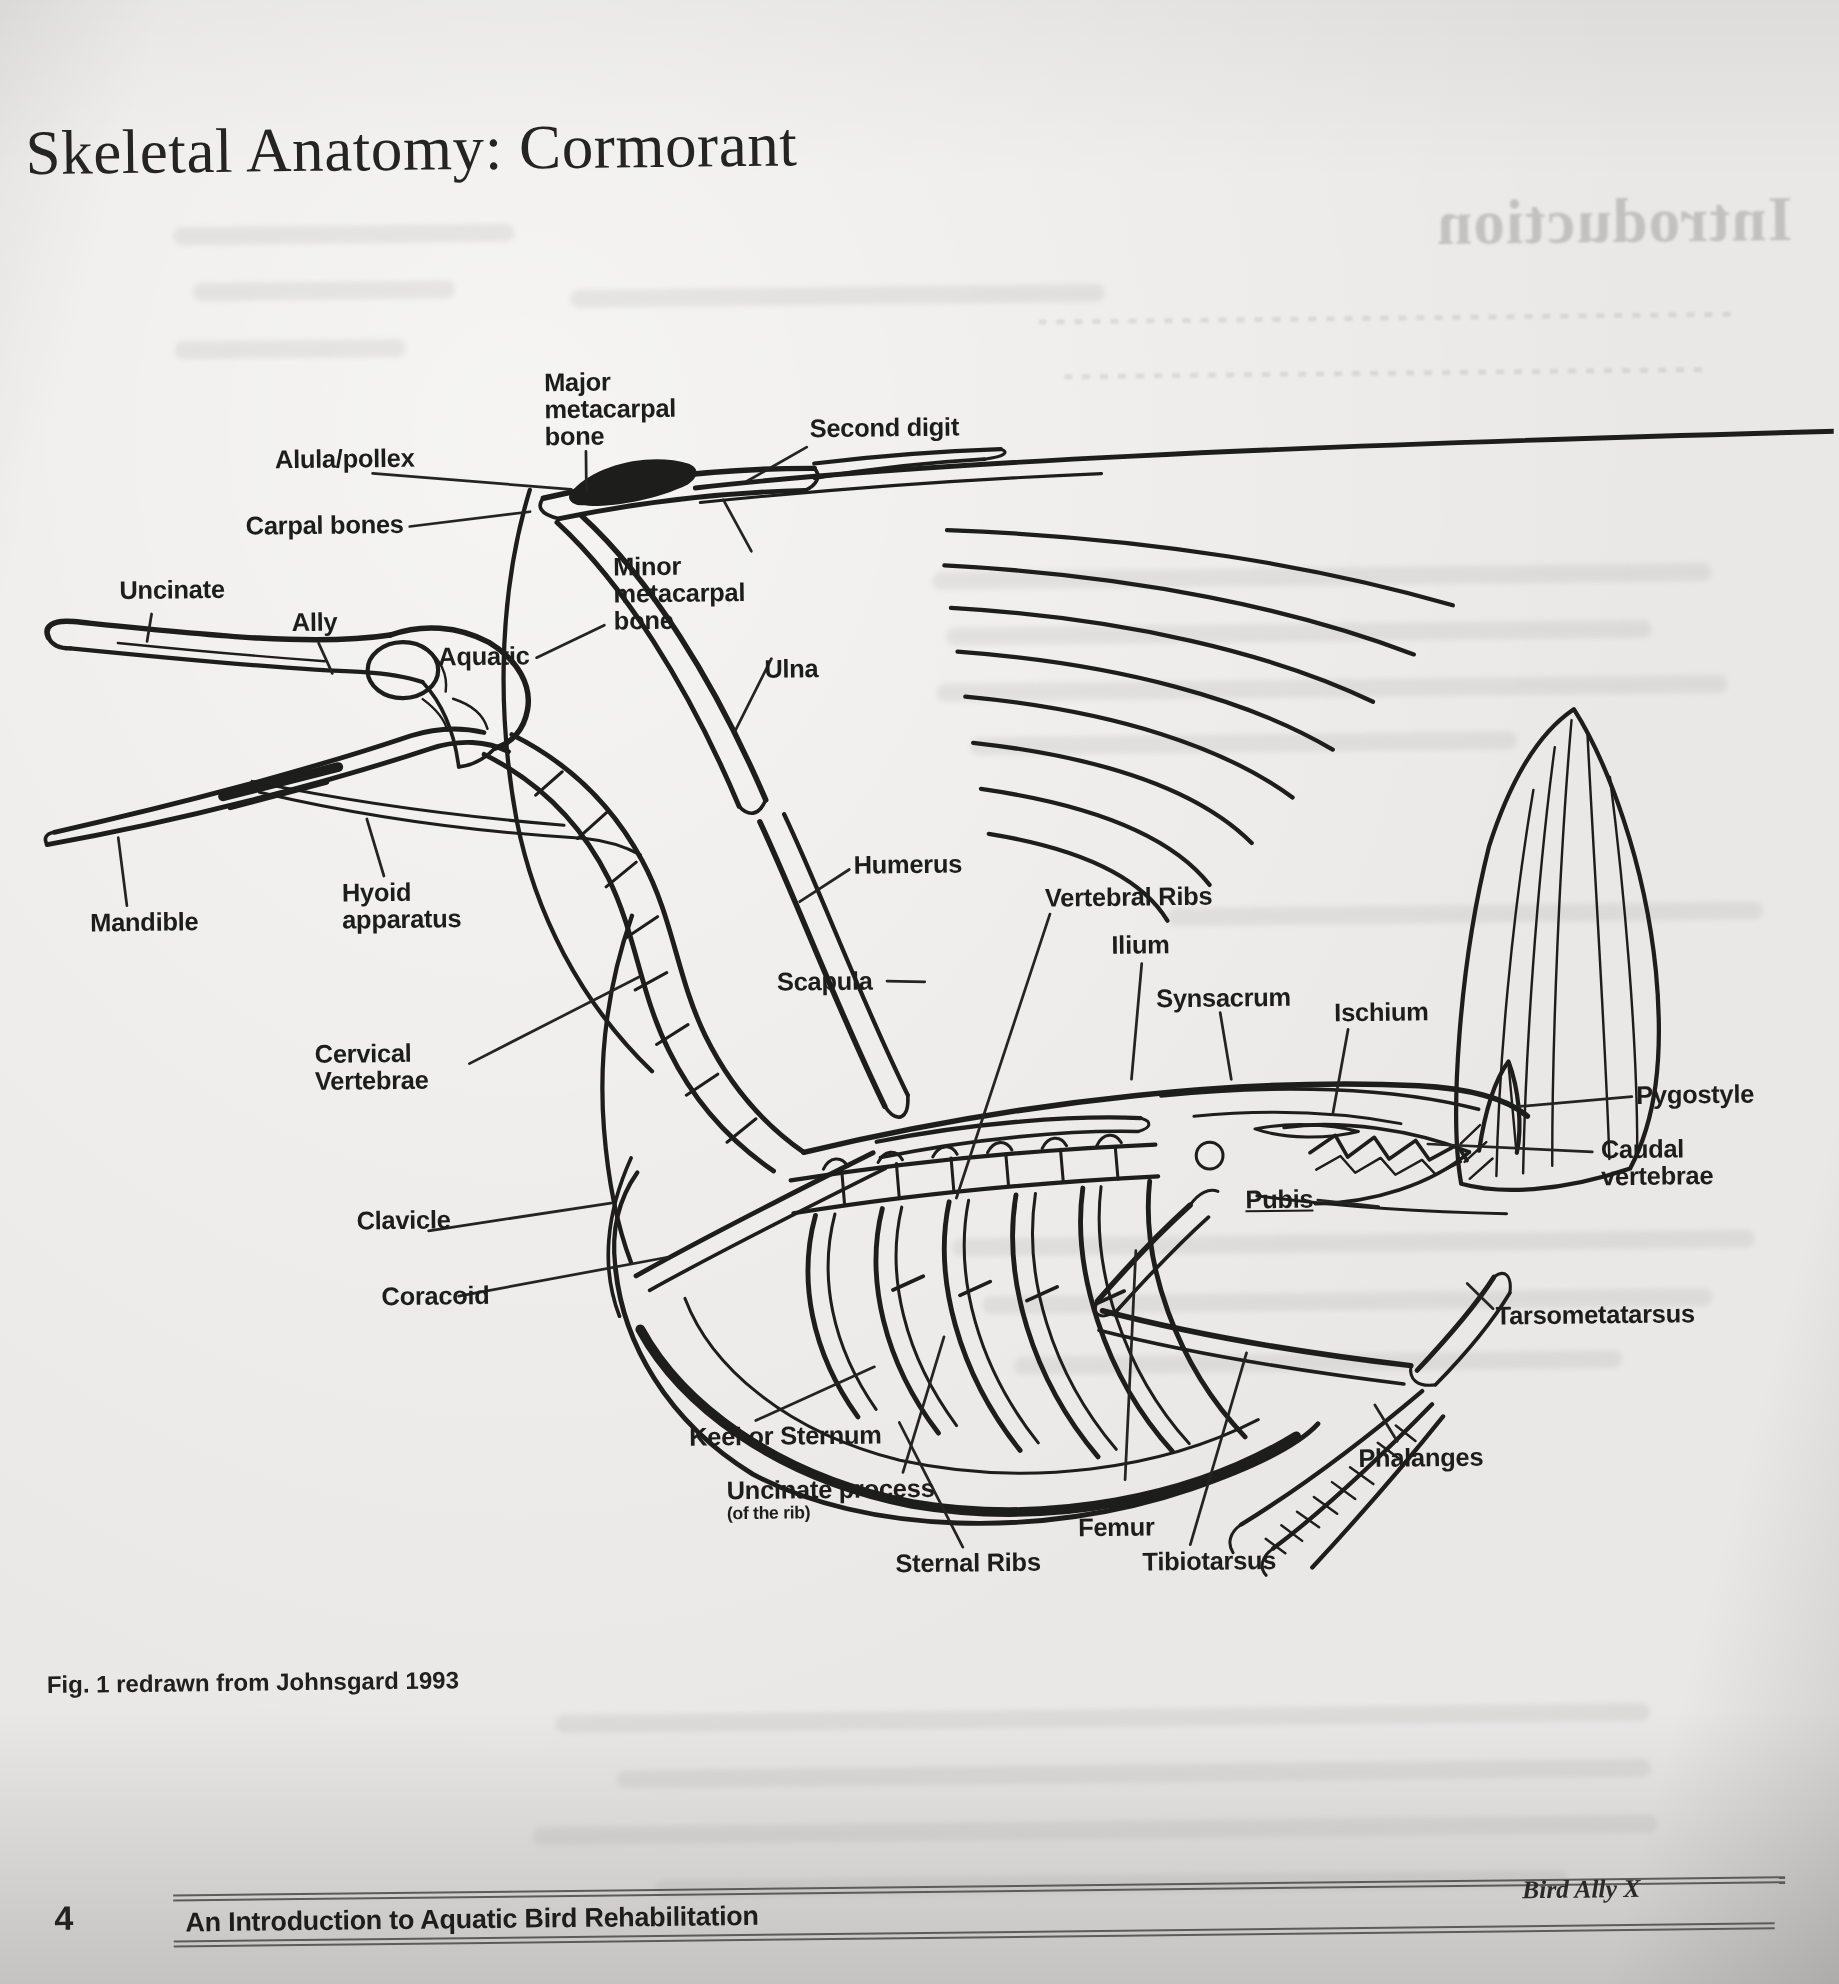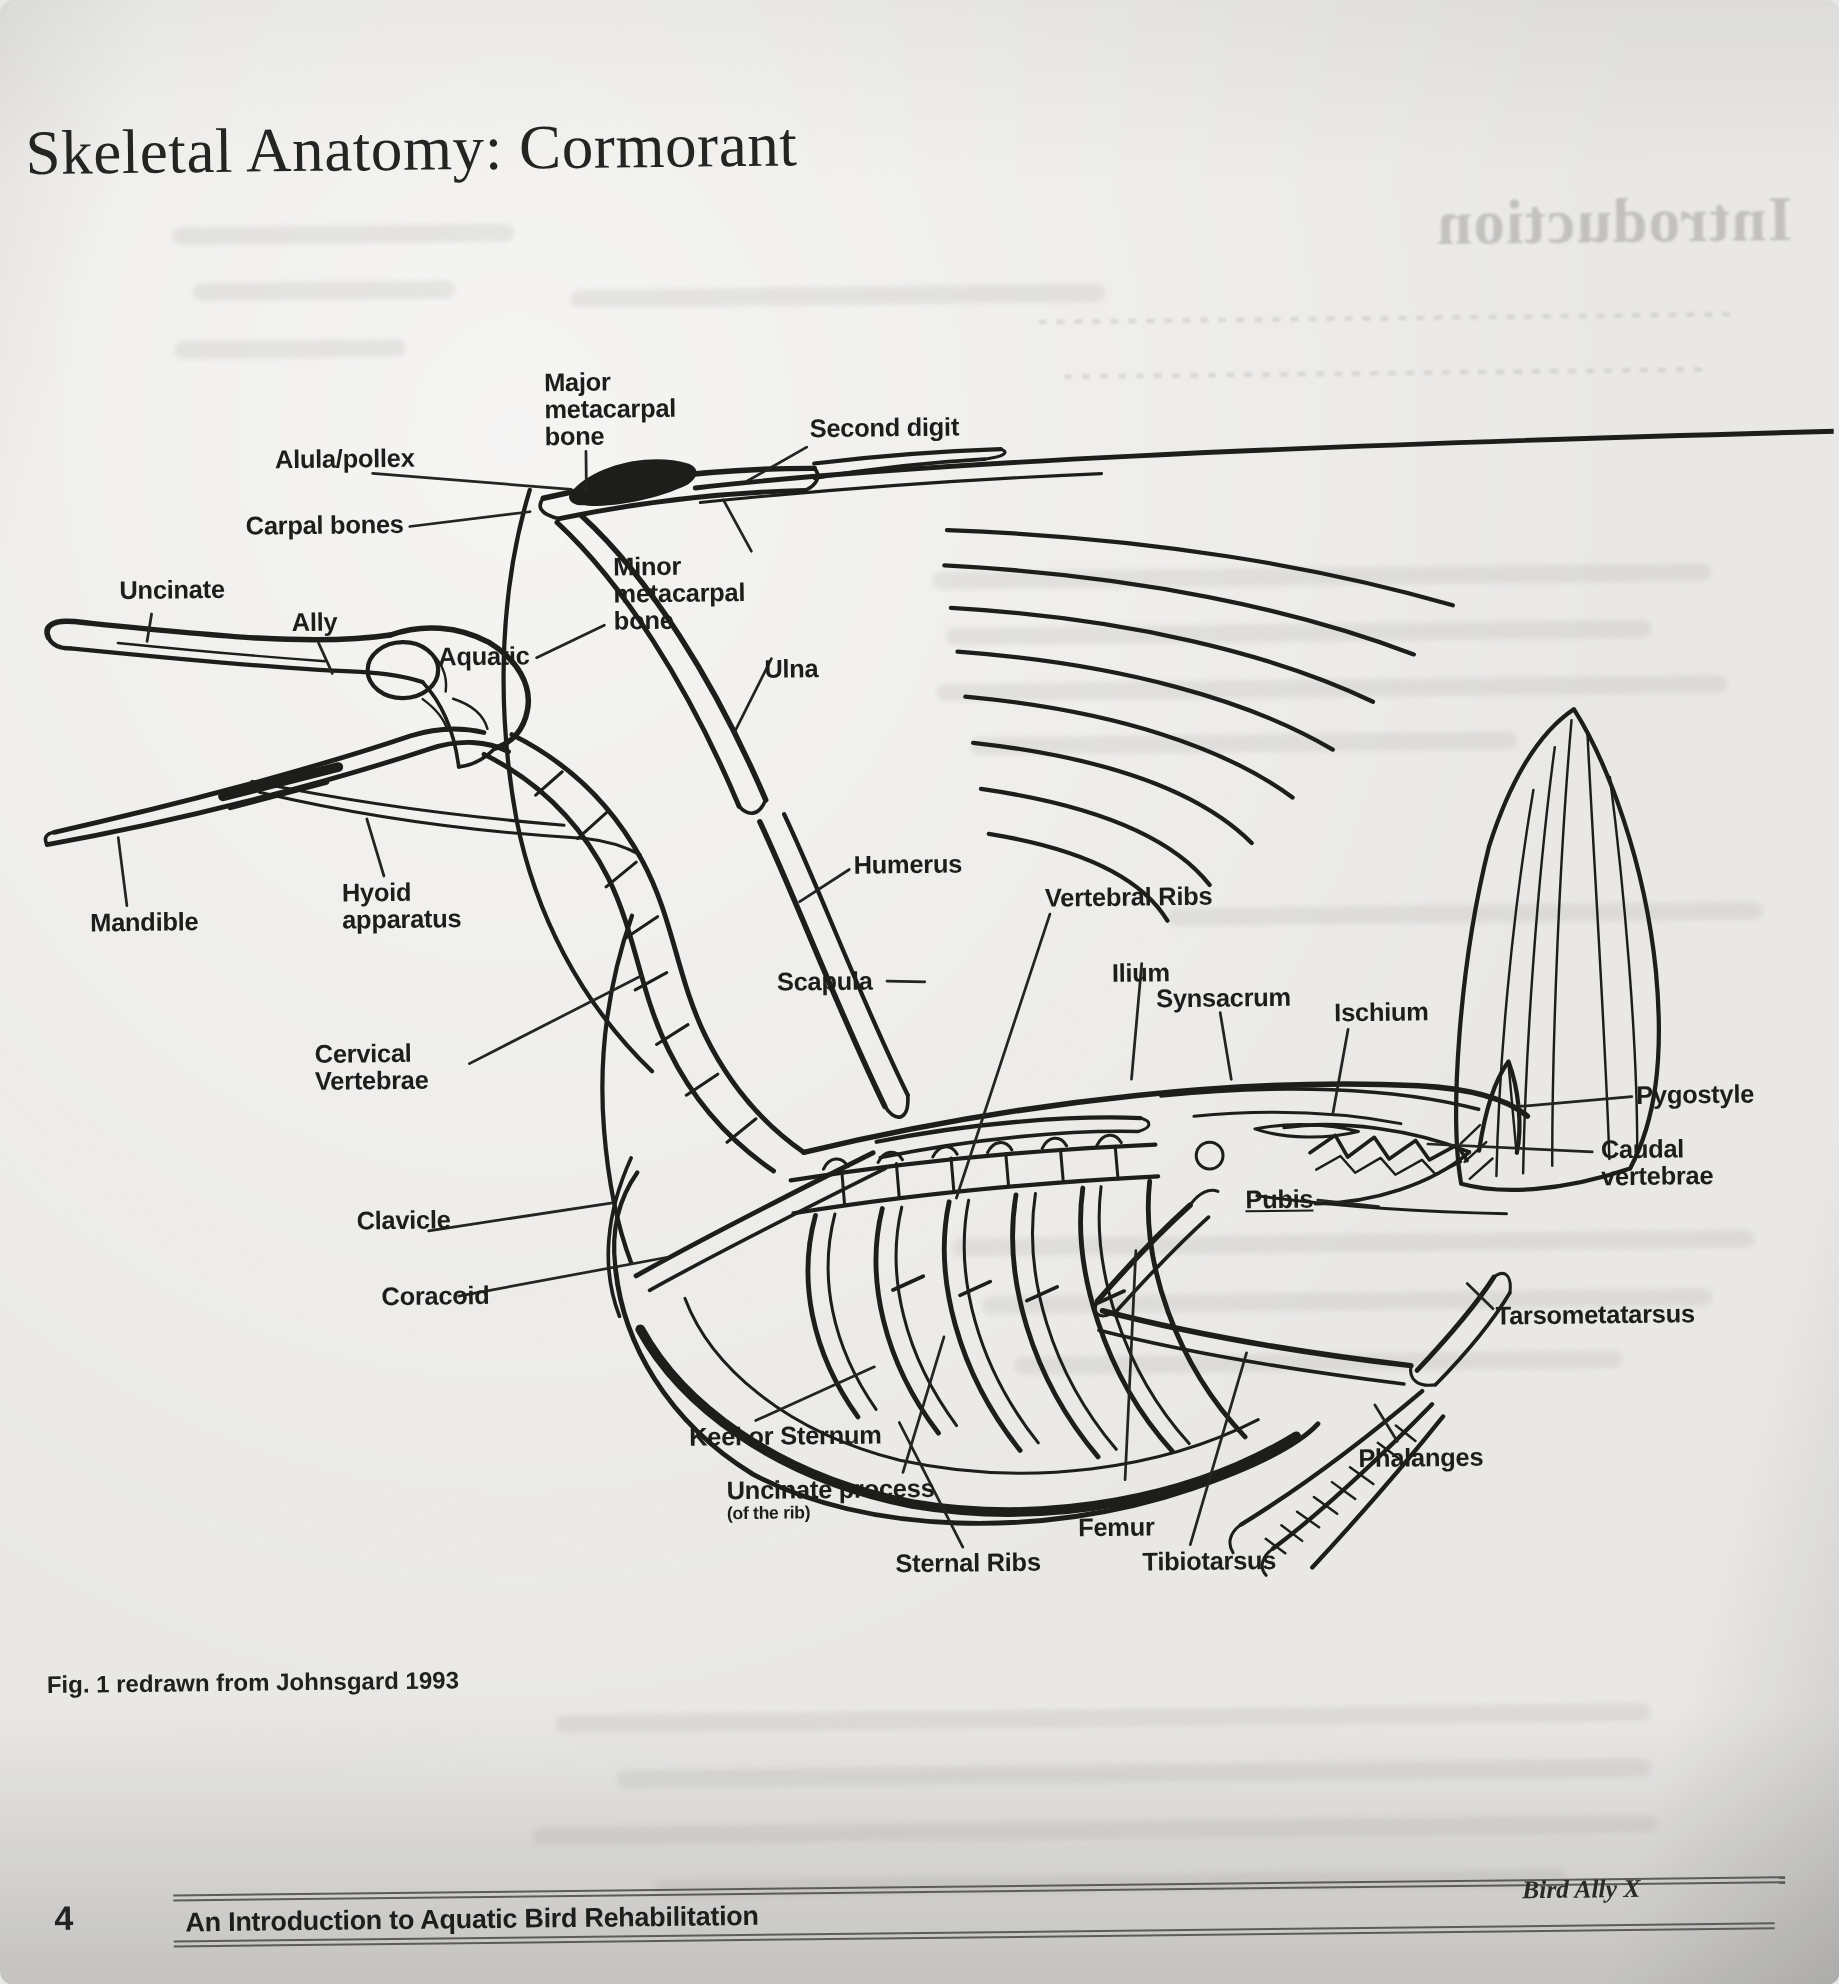--- a/index.html
+++ b/index.html
@@ -6,21 +6,20 @@
   body{
     width:1840px;height:1985px;overflow:hidden;position:relative;
     font-family:"Liberation Sans",sans-serif;
     background:#e9e8e6;
   }
   #page{position:absolute;inset:0;
     background:
       radial-gradient(ellipse at 28% 22%, rgba(255,255,255,0.55), rgba(255,255,255,0) 62%),
       linear-gradient(105deg, rgba(0,0,0,0.07), rgba(0,0,0,0) 7%, rgba(0,0,0,0) 90%, rgba(0,0,0,0.12)),
       linear-gradient(to bottom, rgba(0,0,0,0.05), rgba(0,0,0,0) 9%, rgba(0,0,0,0) 86%, rgba(0,0,0,0.16));
-    border-radius: 14px;
   }
   #tilt{position:absolute;inset:0;transform:rotate(-0.65deg);transform-origin:920px 992px;}
   
   .ghost-line{position:absolute;height:18px;border-radius:8.5px;background:#9b9895;opacity:0.16;filter:blur(2.4px);}
   .ghost-line.dotted{height:4.9px;opacity:0.20;background:repeating-linear-gradient(to right,#8f8d8a 0 8.5px,transparent 8.5px 18px);filter:blur(1.2px);}
   #ghost-heading{
     position:absolute;left:1381px;top:193px;width:420px;
     font-family:"Liberation Serif",serif;font-weight:700;font-size:63px;color:#8e8c89;
     transform:scaleX(-1);opacity:0.42;filter:blur(1.2px);letter-spacing:1.2px;
   }
@@ -262,21 +261,21 @@
         <div class="label" style="left: 618px; top: 550px;">Minor
 metacarpal
 bone</div>
         <div class="label" style="left: 91px; top: 900px;">Mandible</div>
         <div class="label" style="left: 343px; top: 873px;">Hyoid
 apparatus</div>
         <div class="label" style="left: 314px; top: 1034px;">Cervical
 Vertebrae</div>
         <div class="label" style="left: 855px; top: 851px;">Humerus</div>
         <div class="label" style="left: 1046px; top: 886px;">Vertebral Ribs</div>
-        <div class="label" style="left: 1112px; top: 962px;">Ilium</div>
+        <div class="label" style="left: 1112px; top: 934px;">Ilium</div>
         <div class="label" style="left: 777px; top: 967px;">Scapula</div>
         <div class="label" style="left: 1156px; top: 988px;">Synsacrum</div>
         <div class="label" style="left: 1334px; top: 1004px;">Ischium</div>
         <div class="label" style="left: 1635px; top: 1090px;">Pygostyle</div>
         <div class="label" style="left: 1599px; top: 1144px;">Caudal
 vertebrae</div>
         <div class="label" style="left: 1243px; top: 1190px; text-decoration: underline;">Pubis</div>
         <div class="label" style="left: 354px; top: 1201px;">Clavicle</div>
         <div class="label" style="left: 378px; top: 1277px;">Coracoid</div>
         <div class="label" style="left: 684px; top: 1421px;">Keel or Sternum</div>

